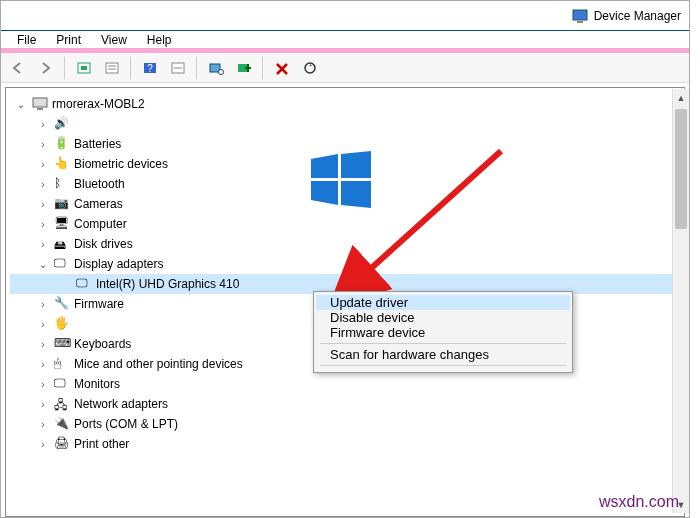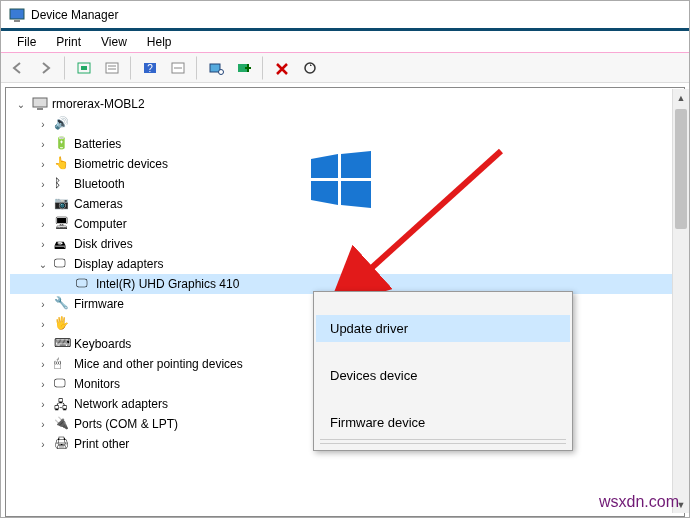--- a/index.html
+++ b/index.html
@@ -10,26 +10,26 @@
     background: #fff;
     color: #000;
     width: 700px;
     height: 518px;
     overflow: hidden;
     position: relative;
   }
   .window { border: 1px solid #aaa; height: 518px; width:690px; position:relative; background:#fff;}
   .titlebar {
     display: flex; align-items: center; height: 30px;
-    padding: 0 8px; border-bottom: 3px solid #0c4a6e;
+    padding: 0 8px; border-bottom: 1px solid #0c4a6e; justify-content: flex-end;
   }
   .titlebar .app-icon { width:16px; height:16px; margin-right:6px;}
   .menubar {
     display: flex; height: 22px; align-items: center;
-    padding: 0 6px; border-bottom: 1px solid #f9a8d4;
+    padding: 0 6px; border-bottom: 5px solid #f9a8d4;
   }
   .menubar .menu { padding: 2px 10px; cursor:default;}
   .toolbar {
     display: flex; align-items: center; height: 30px;
     padding: 2px 4px; gap:2px; border-bottom: 1px solid #ddd;
     background:#f7f7f7;
   }
   .tbtn {
     width: 26px; height:24px; display:flex; align-items:center; justify-content:center;
     border:1px solid transparent; font-size:13px;
@@ -43,21 +43,21 @@
   .node { display:flex; align-items:center; height:20px; white-space:nowrap;}
   .indent0{ padding-left:4px;} .indent1{padding-left:26px;} .indent2{padding-left:48px;}
   .expander { width:14px; text-align:center; color:#555; font-size:10px; user-select:none;}
   .node-icon { width:16px; height:16px; margin:0 4px; display:inline-block;}
   .node.selected{ background:#cde8ff;}
   .ctxmenu {
     position:absolute; background:#f4f4f4; border:1px solid #999;
     box-shadow:2px 2px 6px rgba(0,0,0,.3);
     left:312px; top:290px; width:260px; padding:3px 2px; font-size:13px;
   }
-  .ctxitem{ padding:6px 14px; cursor:default;margin-top:20px;}
+  .ctxitem{ padding:0 14px; cursor:default;}
   .ctxitem.hover{ background:#cde8ff;}
   .ctxsep{ height:1px; background:#ccc; margin:3px 4px;}
   .ctxitem.bold{ font-weight:bold;}
   .scroll-v{position:absolute; right:0; top:88px; bottom:4px; width:17px; background:#f0f0f0; border-left:1px solid #ddd;}
   .scroll-thumb{position:absolute; left:2px; right:2px; top:20px; height:120px; background:#c2c2c2; border-radius:2px;}
   .scroll-up,.scroll-down{position:absolute;left:0;right:0;height:17px;display:flex;align-items:center;justify-content:center;font-size:9px;color:#555;}
   .scroll-up{top:0;} .scroll-down{bottom:0;}
   .watermark{position:absolute; right:10px; bottom:6px; color:#701a75; font-size:16px;}
   .arrow{position:absolute; left:330px; top:140px; pointer-events:none;}
   svg{display:block;}
@@ -261,20 +261,21 @@
     <defs>
         <marker id="ah" markerWidth="10" markerHeight="10" refX="6" refY="5" orient="auto">
           <path d="M0,0 L10,5 L0,10 z" fill="#e21a1a"></path>
         </marker>
       </defs>
     <line x1="170" y1="10" x2="15" y2="150" stroke="#e21a1a" stroke-width="6" marker-end="url(#ah)"></line>
   </svg>
 
   <div class="ctxmenu">
     <div class="ctxitem hover">Update driver</div>
-    <div class="ctxitem">Devices device</div>
+    <div class="ctxitem">Disable device</div>
     <div class="ctxitem">Firmware device</div>
     <div class="ctxsep"></div>
+    <div class="ctxitem">Scan for hardware changes</div>
     <div class="ctxsep"></div>
   </div>
 
   <div class="watermark">wsxdn.com</div>
 </div>
 
 </body></html>

